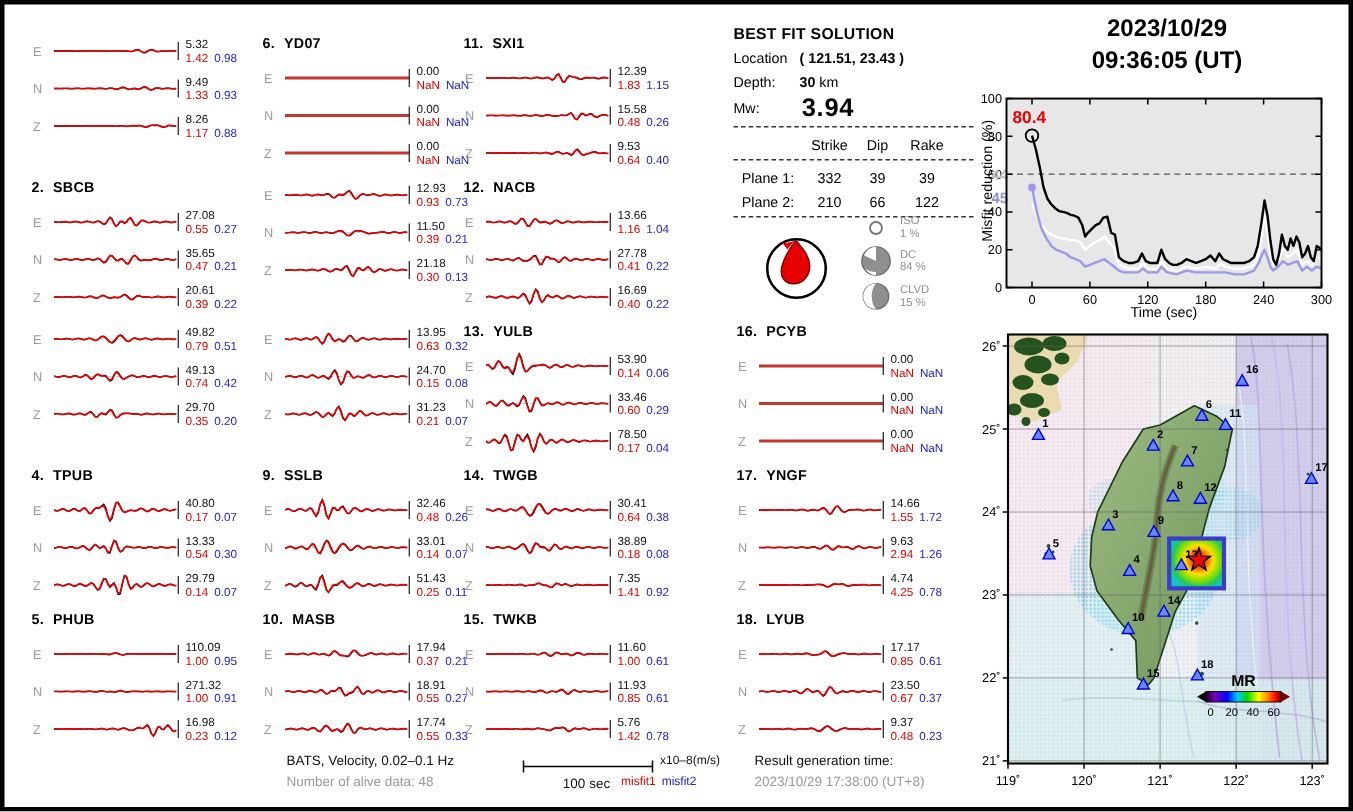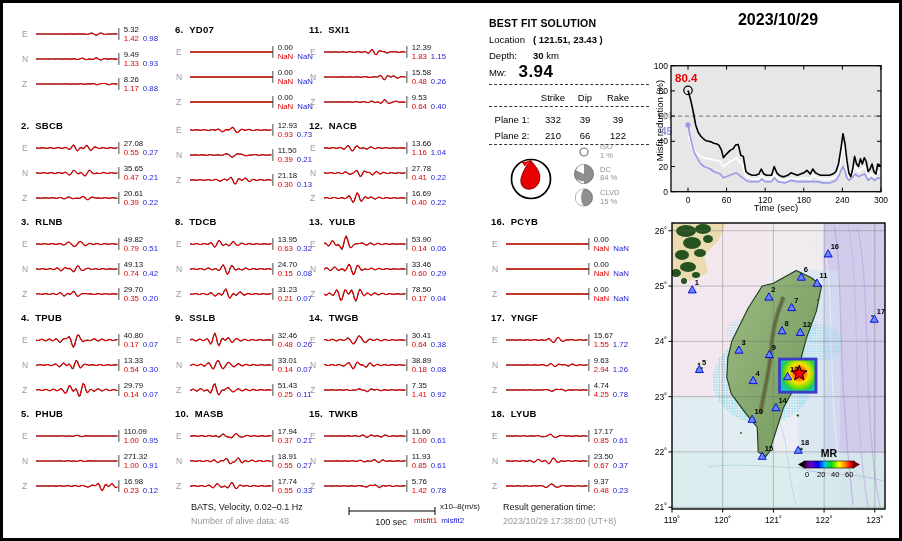--- a/index.html
+++ b/index.html
@@ -16,21 +16,21 @@
   .ch-peak{color:#111;}
   .m1{color:#e00000;}
   .m2{color:#2222d0;margin-left:4px;}
   
   .solution{position:absolute;left:486px;top:14px;width:160px;height:200px;font-size:9.5px;color:#000;}
   .sol-title{font-weight:bold;font-size:10.5px;letter-spacing:.2px;}
   .sol-row{margin-top:5px;display:flex;}
   .sol-row .lbl{width:44px;}
   .sol-loc{font-weight:bold;}
   .mw-row{display:flex;align-items:center;height:22px;}
-  .mw-val{font-size:17px;font-weight:bold;margin-left:12px;letter-spacing:.5px;}
+  .mw-val{font-size:17px;font-weight:bold;margin-left:28px;letter-spacing:.5px;}
   .sol-table{display:grid;grid-template-columns:46px 36px 28px 38px;font-size:9.5px;margin-top:4px;}
   .sol-table .cell{padding:2.5px 0;text-align:center;}
   .sol-table .rowlbl{text-align:center;}
   .sol-table .hdr{font-weight:normal;}
   .dashline{border-top:1px dashed #333;height:0;margin:1px 0;}
   .decomp{position:absolute;left:84px;top:126px;}
   .decomp-row{display:flex;align-items:center;margin-bottom:3px;}
   .decomp-lab{font-size:7.5px;color:#8f8f8f;line-height:8.5px;margin-left:5px;}
   .bball{position:absolute;left:20px;top:140px;}
   
@@ -126,21 +126,20 @@
             <path d="M0.0,10.96L1.4,10.86L2.8,10.92L4.2,11.09L5.6,11.18L7.0,11.05L8.4,10.84L9.8,10.80L11.2,11.02L12.6,11.24L14.0,11.19L15.4,10.89L16.8,10.69L18.2,10.87L19.6,11.24L21.0,11.36L22.4,11.01L23.8,10.55L25.2,10.56L26.6,11.13L28.0,11.74L29.4,11.70L30.8,10.93L32.2,10.09L33.6,9.97L35.0,10.67L36.4,11.54L37.8,11.83L39.2,11.49L40.6,11.12L42.0,11.16L43.4,11.33L44.8,10.98L46.2,10.07L47.6,9.48L49.0,10.06L50.4,11.56L51.8,12.69L53.2,12.47L54.6,11.22L56.0,10.16L57.4,10.08L58.8,10.65L60.2,11.08L61.6,11.09L63.0,11.01L64.4,11.14L65.8,11.33L67.2,11.22L68.6,10.85L70.0,10.61L71.4,10.78L72.8,11.17L74.2,11.34L75.6,11.11L77.0,10.79L78.4,10.74L79.8,10.98L81.2,11.21L82.6,11.18" fill="none" stroke="#e60000" stroke-width="1.1"></path>
             <line x1="84" y1="5" x2="84" y2="17" stroke="#333" stroke-width="0.9"></line>
           </svg>
           <div class="ch-nums">
             <div class="ch-peak">20.61</div>
             <div><span class="m1">0.39</span><span class="m2">0.22</span></div>
           </div>
         </div>
       </div>
       <div class="station-block">
-        <div class="st-head"><span class="st-num">3.</span><span>RLNB</span></div>
         <div class="ch-row">
           <div class="ch-comp">E</div>
           <svg class="ch-wave" viewBox="0 0 86 22">
             <line x1="0" y1="11" x2="84" y2="11" stroke="#c9c9c9" stroke-width="0.7" stroke-dasharray="3,3"></line>
             <path d="M0.0,10.87L1.4,10.79L2.8,10.97L4.2,11.22L5.6,11.22L7.0,10.94L8.4,10.69L9.8,10.80L11.2,11.18L12.6,11.39L14.0,11.14L15.4,10.69L16.8,10.56L18.2,10.95L19.6,11.41L21.0,11.37L22.4,10.84L23.8,10.45L25.2,10.76L26.6,11.59L28.0,12.10L29.4,11.67L30.8,10.46L32.2,9.34L33.6,9.12L35.0,10.00L36.4,11.56L37.8,13.04L39.2,13.64L40.6,12.95L42.0,11.18L43.4,9.23L44.8,8.25L46.2,8.87L47.6,10.61L49.0,12.26L50.4,12.72L51.8,11.93L53.2,10.82L54.6,10.37L56.0,10.77L57.4,11.34L58.8,11.34L60.2,10.81L61.6,10.41L63.0,10.62L64.4,11.22L65.8,11.55L67.2,11.27L68.6,10.76L70.0,10.58L71.4,10.89L72.8,11.28L74.2,11.30L75.6,10.98L77.0,10.72L78.4,10.81L79.8,11.09L81.2,11.24L82.6,11.10" fill="none" stroke="#000" stroke-width="0.9"></path>
             <path d="M0.0,10.88L1.4,10.81L2.8,10.98L4.2,11.21L5.6,11.21L7.0,10.94L8.4,10.71L9.8,10.81L11.2,11.17L12.6,11.36L14.0,11.13L15.4,10.70L16.8,10.59L18.2,10.95L19.6,11.38L21.0,11.35L22.4,10.87L23.8,10.52L25.2,10.80L26.6,11.55L28.0,11.97L29.4,11.48L30.8,10.32L32.2,9.35L33.6,9.34L35.0,10.40L36.4,11.97L37.8,13.18L39.2,13.37L40.6,12.37L42.0,10.61L43.4,9.00L44.8,8.45L46.2,9.31L47.6,11.00L49.0,12.41L50.4,12.66L51.8,11.81L53.2,10.72L54.6,10.32L56.0,10.72L57.4,11.28L58.8,11.32L60.2,10.85L61.6,10.48L63.0,10.67L64.4,11.21L65.8,11.50L67.2,11.24L68.6,10.77L70.0,10.61L71.4,10.90L72.8,11.26L74.2,11.28L75.6,10.98L77.0,10.74L78.4,10.82L79.8,11.09L81.2,11.22L82.6,11.09" fill="none" stroke="#e60000" stroke-width="1.1"></path>
             <line x1="84" y1="5" x2="84" y2="17" stroke="#333" stroke-width="0.9"></line>
           </svg>
           <div class="ch-nums">
             <div class="ch-peak">49.82</div>
@@ -334,21 +333,20 @@
             <path d="M0.0,11.12L1.4,10.95L2.8,10.81L4.2,10.89L5.6,11.13L7.0,11.24L8.4,11.06L9.8,10.77L11.2,10.73L12.6,11.02L14.0,11.33L15.4,11.27L16.8,10.86L18.2,10.59L19.6,10.79L21.0,11.26L22.4,11.44L23.8,11.05L25.2,10.48L26.6,10.39L28.0,11.01L29.4,11.88L30.8,12.17L32.2,11.50L33.6,10.43L35.0,10.04L36.4,10.65L37.8,11.18L39.2,10.35L40.6,8.77L42.0,8.80L43.4,11.48L44.8,14.61L46.2,14.94L47.6,12.27L49.0,9.68L50.4,9.60L51.8,10.94L53.2,11.16L54.6,9.86L56.0,9.00L57.4,9.96L58.8,11.80L60.2,12.62L61.6,11.89L63.0,10.72L64.4,10.34L65.8,10.86L67.2,11.43L68.6,11.39L70.0,10.86L71.4,10.51L72.8,10.72L74.2,11.21L75.6,11.41L77.0,11.14L78.4,10.75L79.8,10.69L81.2,10.98L82.6,11.26" fill="none" stroke="#e60000" stroke-width="1.1"></path>
             <line x1="84" y1="5" x2="84" y2="17" stroke="#333" stroke-width="0.9"></line>
           </svg>
           <div class="ch-nums">
             <div class="ch-peak">21.18</div>
             <div><span class="m1">0.30</span><span class="m2">0.13</span></div>
           </div>
         </div>
       </div>
       <div class="station-block">
-        <div class="st-head"><span class="st-num">8.</span><span>TDCB</span></div>
         <div class="ch-row">
           <div class="ch-comp">E</div>
           <svg class="ch-wave" viewBox="0 0 86 22">
             <line x1="0" y1="11" x2="84" y2="11" stroke="#c9c9c9" stroke-width="0.7" stroke-dasharray="3,3"></line>
             <path d="M0.0,10.71L1.4,11.13L2.8,11.45L4.2,11.23L5.6,10.68L7.0,10.45L8.4,10.88L9.8,11.52L11.2,11.60L12.6,10.99L14.0,10.43L15.4,10.66L16.8,11.37L18.2,11.42L19.6,10.36L21.0,9.43L22.4,10.31L23.8,12.80L25.2,14.40L26.6,12.95L28.0,9.46L29.4,7.32L30.8,8.43L32.2,11.10L33.6,12.37L35.0,11.67L36.4,10.99L37.8,11.78L39.2,12.95L40.6,12.51L42.0,10.36L43.4,8.54L44.8,8.80L46.2,10.73L47.6,12.43L49.0,12.54L50.4,11.38L51.8,10.30L53.2,10.24L54.6,10.98L56.0,11.55L57.4,11.38L58.8,10.77L60.2,10.47L61.6,10.80L63.0,11.32L64.4,11.43L65.8,11.05L67.2,10.66L68.6,10.69L70.0,11.06L71.4,11.31L72.8,11.18L74.2,10.87L75.6,10.75L77.0,10.92L78.4,11.15L79.8,11.18L81.2,11.01L82.6,10.86" fill="none" stroke="#000" stroke-width="0.9"></path>
             <path d="M0.0,10.73L1.4,11.12L2.8,11.42L4.2,11.21L5.6,10.70L7.0,10.49L8.4,10.89L9.8,11.49L11.2,11.57L12.6,10.99L14.0,10.45L15.4,10.64L16.8,11.28L18.2,11.33L19.6,10.43L21.0,9.73L22.4,10.66L23.8,12.87L25.2,14.02L26.6,12.35L28.0,9.08L29.4,7.38L30.8,8.78L32.2,11.47L33.6,12.65L35.0,11.90L36.4,11.12L37.8,11.66L39.2,12.51L40.6,11.99L42.0,10.14L43.4,8.74L44.8,9.20L46.2,11.00L47.6,12.44L49.0,12.40L50.4,11.27L51.8,10.29L53.2,10.27L54.6,10.98L56.0,11.52L57.4,11.36L58.8,10.79L60.2,10.51L61.6,10.81L63.0,11.30L64.4,11.40L65.8,11.05L67.2,10.68L68.6,10.72L70.0,11.06L71.4,11.29L72.8,11.17L74.2,10.88L75.6,10.77L77.0,10.93L78.4,11.14L79.8,11.17L81.2,11.01L82.6,10.87" fill="none" stroke="#e60000" stroke-width="1.1"></path>
             <line x1="84" y1="5" x2="84" y2="17" stroke="#333" stroke-width="0.9"></line>
           </svg>
           <div class="ch-nums">
             <div class="ch-peak">13.95</div>
@@ -723,21 +721,21 @@
         <div class="st-head"><span class="st-num">17.</span><span>YNGF</span></div>
         <div class="ch-row">
           <div class="ch-comp">E</div>
           <svg class="ch-wave" viewBox="0 0 86 22">
             <line x1="0" y1="11" x2="84" y2="11" stroke="#c9c9c9" stroke-width="0.7" stroke-dasharray="3,3"></line>
             <path d="M0.0,10.98L1.4,11.07L2.8,11.10L4.2,11.00L5.6,10.88L7.0,10.90L8.4,11.05L9.8,11.16L11.2,11.08L12.6,10.88L14.0,10.80L15.4,10.96L16.8,11.19L18.2,11.21L19.6,10.96L21.0,10.73L22.4,10.82L23.8,11.15L25.2,11.34L26.6,11.11L28.0,10.70L29.4,10.59L30.8,10.96L32.2,11.39L33.6,11.39L35.0,10.99L36.4,10.76L37.8,11.05L39.2,11.45L40.6,11.18L42.0,10.14L43.4,9.34L44.8,9.96L46.2,11.95L47.6,13.69L49.0,13.49L50.4,11.30L51.8,8.92L53.2,8.25L54.6,9.57L56.0,11.47L57.4,12.40L58.8,12.08L60.2,11.33L61.6,10.94L63.0,10.92L64.4,10.86L65.8,10.64L67.2,10.59L68.6,10.91L70.0,11.33L71.4,11.39L72.8,11.05L74.2,10.70L75.6,10.73L77.0,11.06L78.4,11.29L79.8,11.16L81.2,10.86L82.6,10.75" fill="none" stroke="#000" stroke-width="0.9"></path>
             <path d="M0.0,10.98L1.4,11.07L2.8,11.09L4.2,11.00L5.6,10.89L7.0,10.91L8.4,11.05L9.8,11.15L11.2,11.08L12.6,10.89L14.0,10.81L15.4,10.96L16.8,11.18L18.2,11.20L19.6,10.97L21.0,10.75L22.4,10.83L23.8,11.14L25.2,11.31L26.6,11.09L28.0,10.71L29.4,10.63L30.8,10.97L32.2,11.39L33.6,11.39L35.0,11.00L36.4,10.75L37.8,10.97L39.2,11.31L40.6,11.07L42.0,10.21L43.4,9.63L44.8,10.33L46.2,12.13L47.6,13.51L49.0,13.04L50.4,10.86L51.8,8.76L53.2,8.44L54.6,9.94L56.0,11.78L57.4,12.52L58.8,12.00L60.2,11.16L61.6,10.78L63.0,10.84L64.4,10.86L65.8,10.71L67.2,10.66L68.6,10.94L70.0,11.31L71.4,11.36L72.8,11.04L74.2,10.72L75.6,10.75L77.0,11.06L78.4,11.27L79.8,11.15L81.2,10.87L82.6,10.77" fill="none" stroke="#e60000" stroke-width="1.1"></path>
             <line x1="84" y1="5" x2="84" y2="17" stroke="#333" stroke-width="0.9"></line>
           </svg>
           <div class="ch-nums">
-            <div class="ch-peak">15.67</div>
+            <div class="ch-peak">14.66</div>
             <div><span class="m1">1.55</span><span class="m2">1.72</span></div>
           </div>
         </div>
         <div class="ch-row">
           <div class="ch-comp">N</div>
           <svg class="ch-wave" viewBox="0 0 86 22">
             <line x1="0" y1="11" x2="84" y2="11" stroke="#c9c9c9" stroke-width="0.7" stroke-dasharray="3,3"></line>
             <path d="M0.0,10.98L1.4,11.04L2.8,11.06L4.2,11.00L5.6,10.93L7.0,10.93L8.4,11.03L9.8,11.11L11.2,11.06L12.6,10.93L14.0,10.87L15.4,10.97L16.8,11.13L18.2,11.15L19.6,10.98L21.0,10.81L22.4,10.86L23.8,11.09L25.2,11.23L26.6,11.10L28.0,10.83L29.4,10.75L30.8,10.98L32.2,11.26L33.6,11.25L35.0,10.90L36.4,10.55L37.8,10.64L39.2,11.22L40.6,11.82L42.0,11.76L43.4,10.83L44.8,9.75L46.2,9.64L47.6,10.85L49.0,12.30L50.4,12.53L51.8,11.42L53.2,10.30L54.6,10.24L56.0,10.78L57.4,10.88L58.8,10.53L60.2,10.64L61.6,11.51L63.0,12.18L64.4,11.71L65.8,10.54L67.2,9.92L68.6,10.41L70.0,11.32L71.4,11.67L72.8,11.26L74.2,10.72L75.6,10.65L77.0,11.00L78.4,11.28L79.8,11.18L81.2,10.88L82.6,10.75" fill="none" stroke="#000" stroke-width="0.9"></path>
             <path d="M0.0,10.99L1.4,11.04L2.8,11.06L4.2,11.00L5.6,10.93L7.0,10.94L8.4,11.03L9.8,11.10L11.2,11.05L12.6,10.93L14.0,10.88L15.4,10.97L16.8,11.12L18.2,11.14L19.6,10.98L21.0,10.83L22.4,10.87L23.8,11.08L25.2,11.22L26.6,11.10L28.0,10.85L29.4,10.77L30.8,10.97L32.2,11.24L33.6,11.23L35.0,10.90L36.4,10.59L37.8,10.70L39.2,11.26L40.6,11.78L42.0,11.63L43.4,10.69L44.8,9.73L46.2,9.81L47.6,11.11L49.0,12.44L50.4,12.44L51.8,11.19L53.2,10.10L54.6,10.16L56.0,10.83L57.4,11.02L58.8,10.72L60.2,10.79L61.6,11.51L63.0,12.01L64.4,11.52L65.8,10.47L67.2,10.00L68.6,10.53L70.0,11.37L71.4,11.64L72.8,11.22L74.2,10.71L75.6,10.66L77.0,11.00L78.4,11.26L79.8,11.17L81.2,10.89L82.6,10.77" fill="none" stroke="#e60000" stroke-width="1.1"></path>
             <line x1="84" y1="5" x2="84" y2="17" stroke="#333" stroke-width="0.9"></line>
@@ -884,20 +882,21 @@
   <div class="foot" style="left:344px;top:514px;width:88px;text-align:center">100 sec</div>
   <div class="foot" style="left:437px;top:499px;font-size:8px">x10–8(m/s)</div>
   <div class="foot" style="left:411px;top:512px">
     <span class="m1">misfit1</span><span class="m2">misfit2</span>
   </div>
   <div class="foot" style="left:500px;top:499px">Result generation time:</div>
   <div class="foot gray" style="left:500px;top:513px">2023/10/29 17:38:00 (UT+8)</div>
 
   <div class="rp-title">
     <div>2023/10/29</div>
+    <div>09:36:05  (UT)</div>
   </div>
   <div class="ylab">Misfit reduction (%)</div>
   <svg id="misfitChart" style="position:absolute;left:645px;top:52px" width="252" height="160" viewBox="0 0 252 160">
       <rect x="23" y="10.7" width="210" height="125.99999999999999" fill="#e7e7e7"></rect>
       <line x1="23" y1="61.099999999999994" x2="233" y2="61.099999999999994" stroke="#555" stroke-width="0.8" stroke-dasharray="4,3"></line>
       <line x1="23" y1="136.7" x2="27" y2="136.7" stroke="#000" stroke-width="1"></line>
       <line x1="233" y1="136.7" x2="229" y2="136.7" stroke="#000" stroke-width="1"></line>
       <text x="20" y="139.7" font-size="8.5" text-anchor="end" fill="#000">0</text>
       <line x1="23" y1="111.5" x2="27" y2="111.5" stroke="#000" stroke-width="1"></line>
       <line x1="233" y1="111.5" x2="229" y2="111.5" stroke="#000" stroke-width="1"></line>

